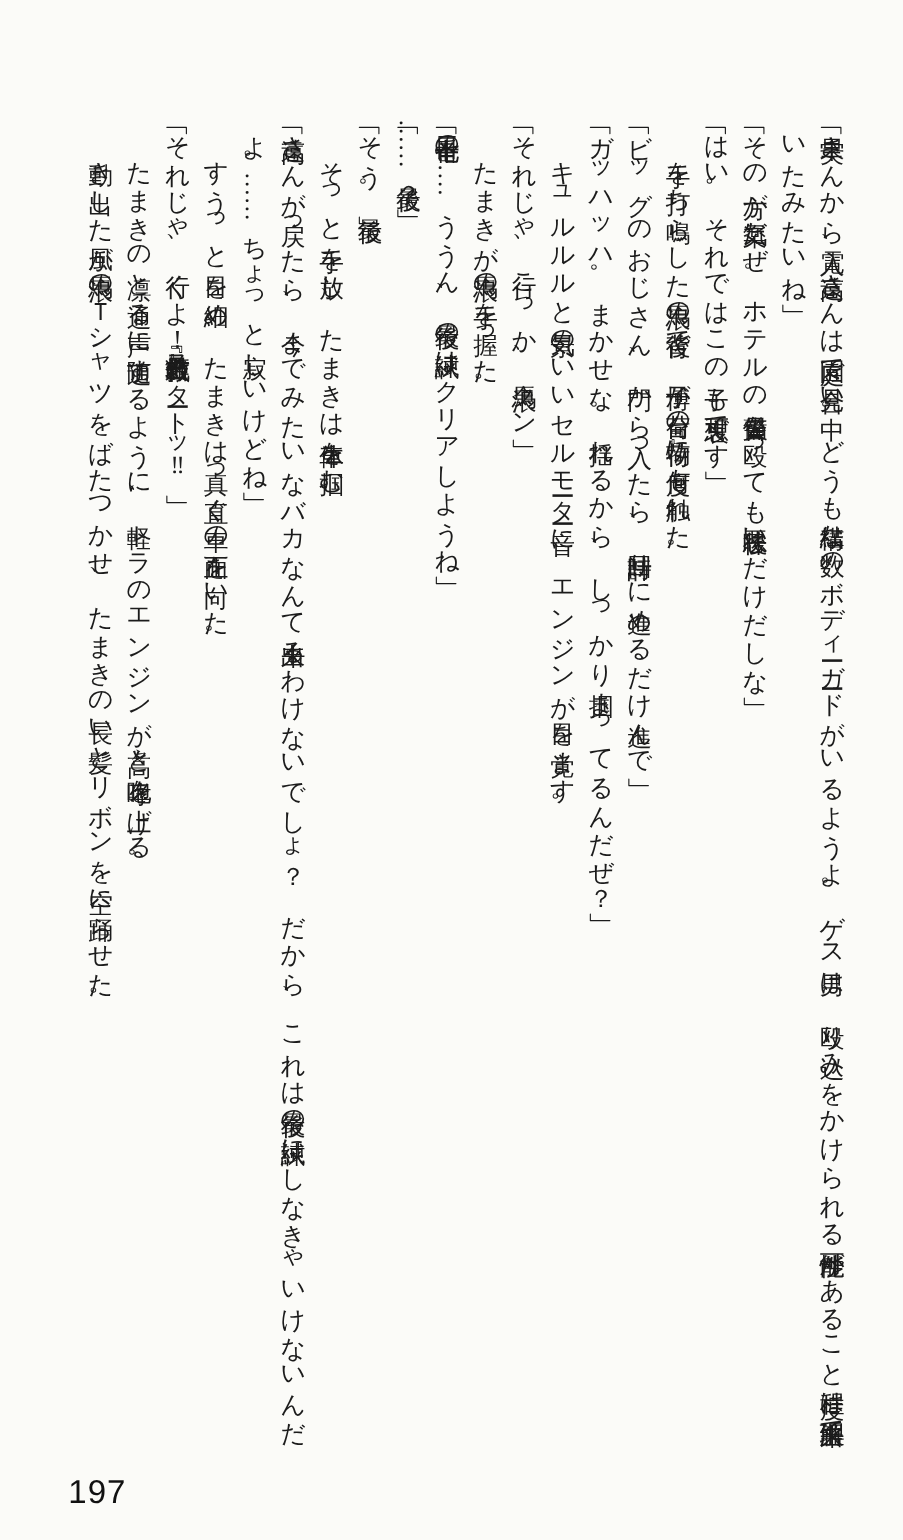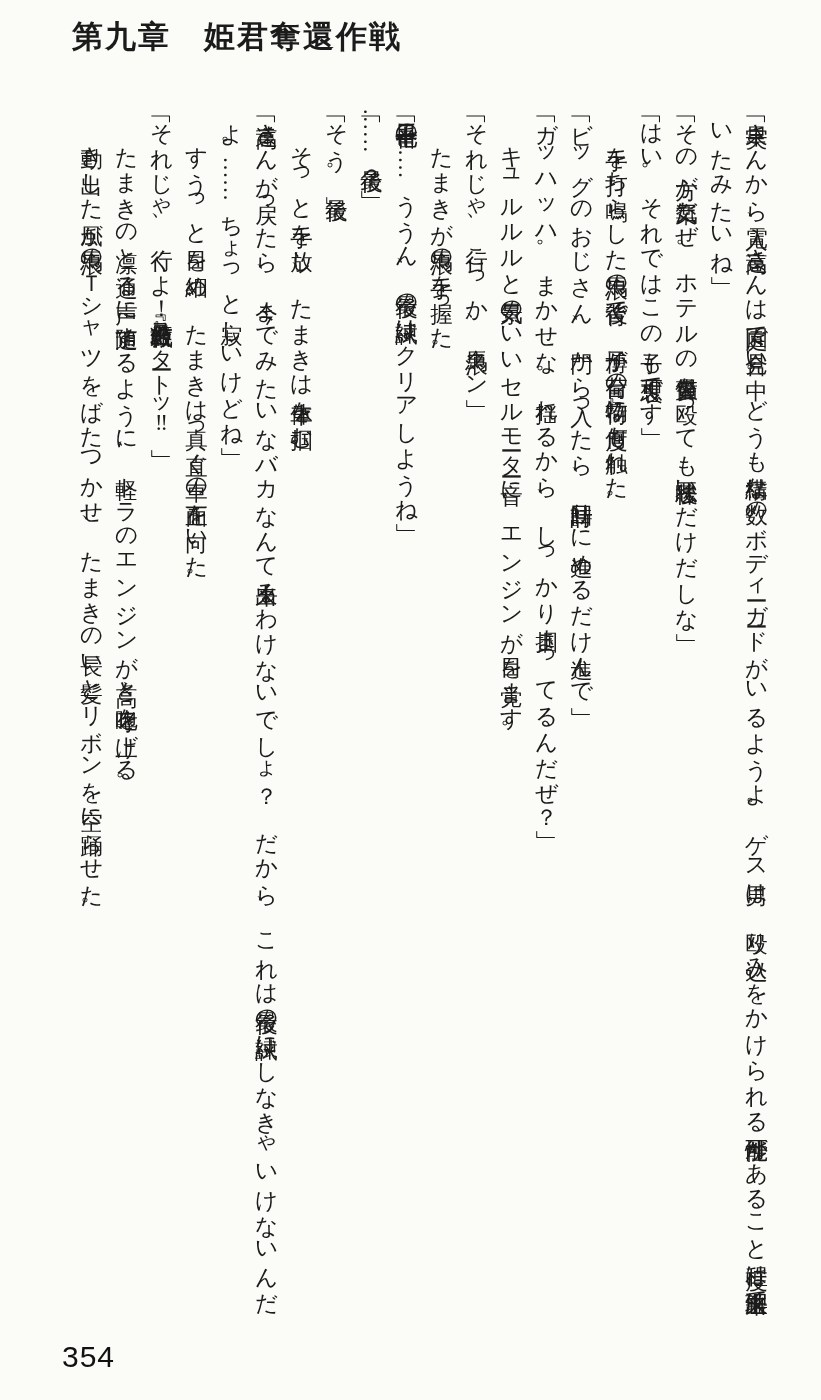--- a/index.html
+++ b/index.html
@@ -57,21 +57,20 @@
     font-size: 30px;
     letter-spacing: 1px;
     font-family: "Liberation Sans", "DejaVu Sans", sans-serif;
     color: #111;
   }
 </style>
 </head>
 <body>
 
 <div class="page">
-  <h1 class="chapter-title">第九章　姫君奪還作戦</h1>
 
   <div class="text-block" id="text-block">
       <p class="para dialogue">「実果さんから入電、高遠さんは庭園で見合い中。どうも結構な数のボディーガードがいるようよ。ゲス男は、殴り込みをかけられる可能性があること程度は理解出来ていたみたいね」</p>
       <p class="para dialogue">「その方が気楽だぜ。ホテルの警備員を殴っても後味悪いだけだしな」</p>
       <p class="para dialogue">「はい。それではこの子も可哀想です」</p>
       <p class="para narration">手を打ち鳴らした浪馬の背後で、博子が荷台の『荷物』に何度も触れた。</p>
       <p class="para dialogue">「ビッグのおじさん、門から入ったら、時計回りに進めるだけ進んで」</p>
       <p class="para dialogue">「ガッハッハ。まかせな。揺れるから、しっかり掴まってるんだぜ？」</p>
       <p class="para narration">キュルルルと景気のいいセルモーター音に、エンジンが目を覚ます。</p>
       <p class="para dialogue">「それじゃ、行こっか、浪馬クン」</p>
@@ -80,14 +79,14 @@
       <p class="para dialogue">「……最後？」</p>
       <p class="para dialogue">「そう。最後」</p>
       <p class="para narration">そっと手を放し、たまきは車体を掴む。</p>
       <p class="para dialogue">「高遠さんが戻ったら、今までみたいなバカなんて出来るわけないでしょ？　だから、これは最後の試練にしなきゃいけないんだよ。……ちょっと寂しいけどね」</p>
       <p class="para narration">すうっと目を細め、たまきは真っ直ぐ車の正面を向いた。</p>
       <p class="para dialogue">「それじゃ、行くよ！『姫君救出作戦』スタートッ‼」</p>
       <p class="para narration">たまきの凛と通る声に追随するように、軽トラのエンジンが高々と咆哮を上げる。</p>
       <p class="para narration">動き出した風が浪馬のＴシャツをばたつかせ、たまきの長い髪とリボンを空に踊らせた。</p>
     </div>
 
-  <div class="page-number">354</div>
+  <div class="page-number">197</div>
 </div>
 
 </body></html>

